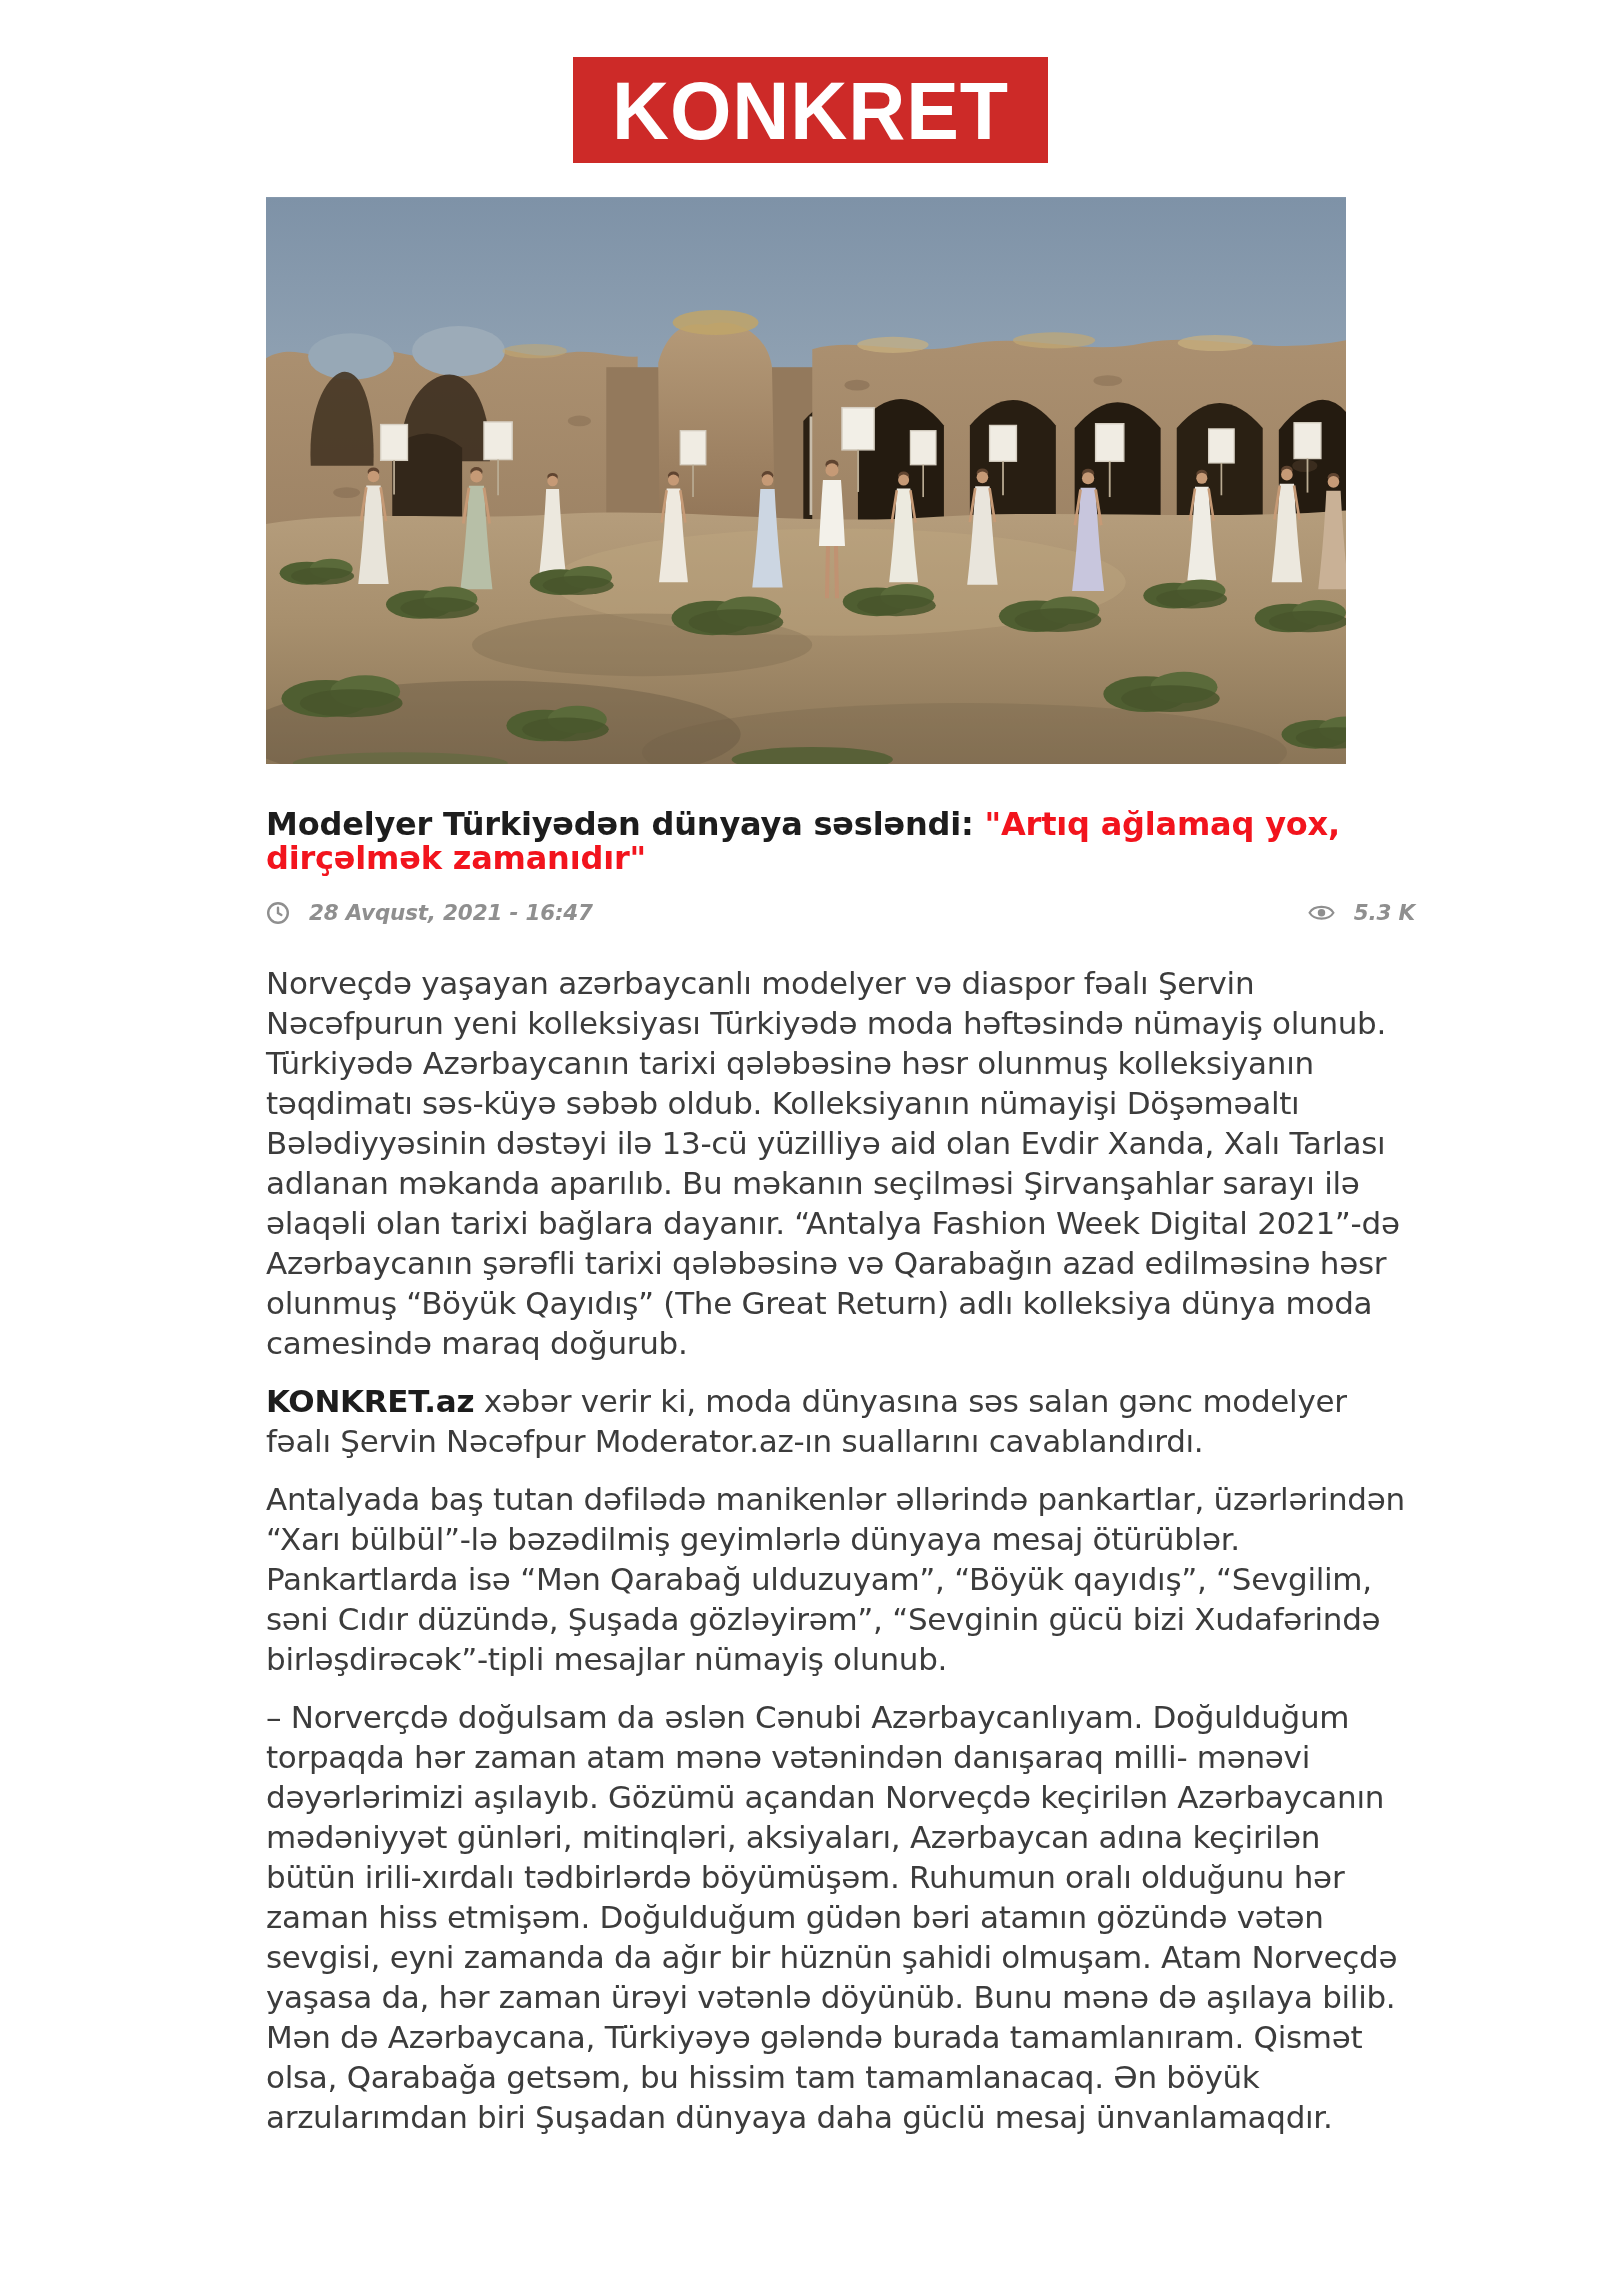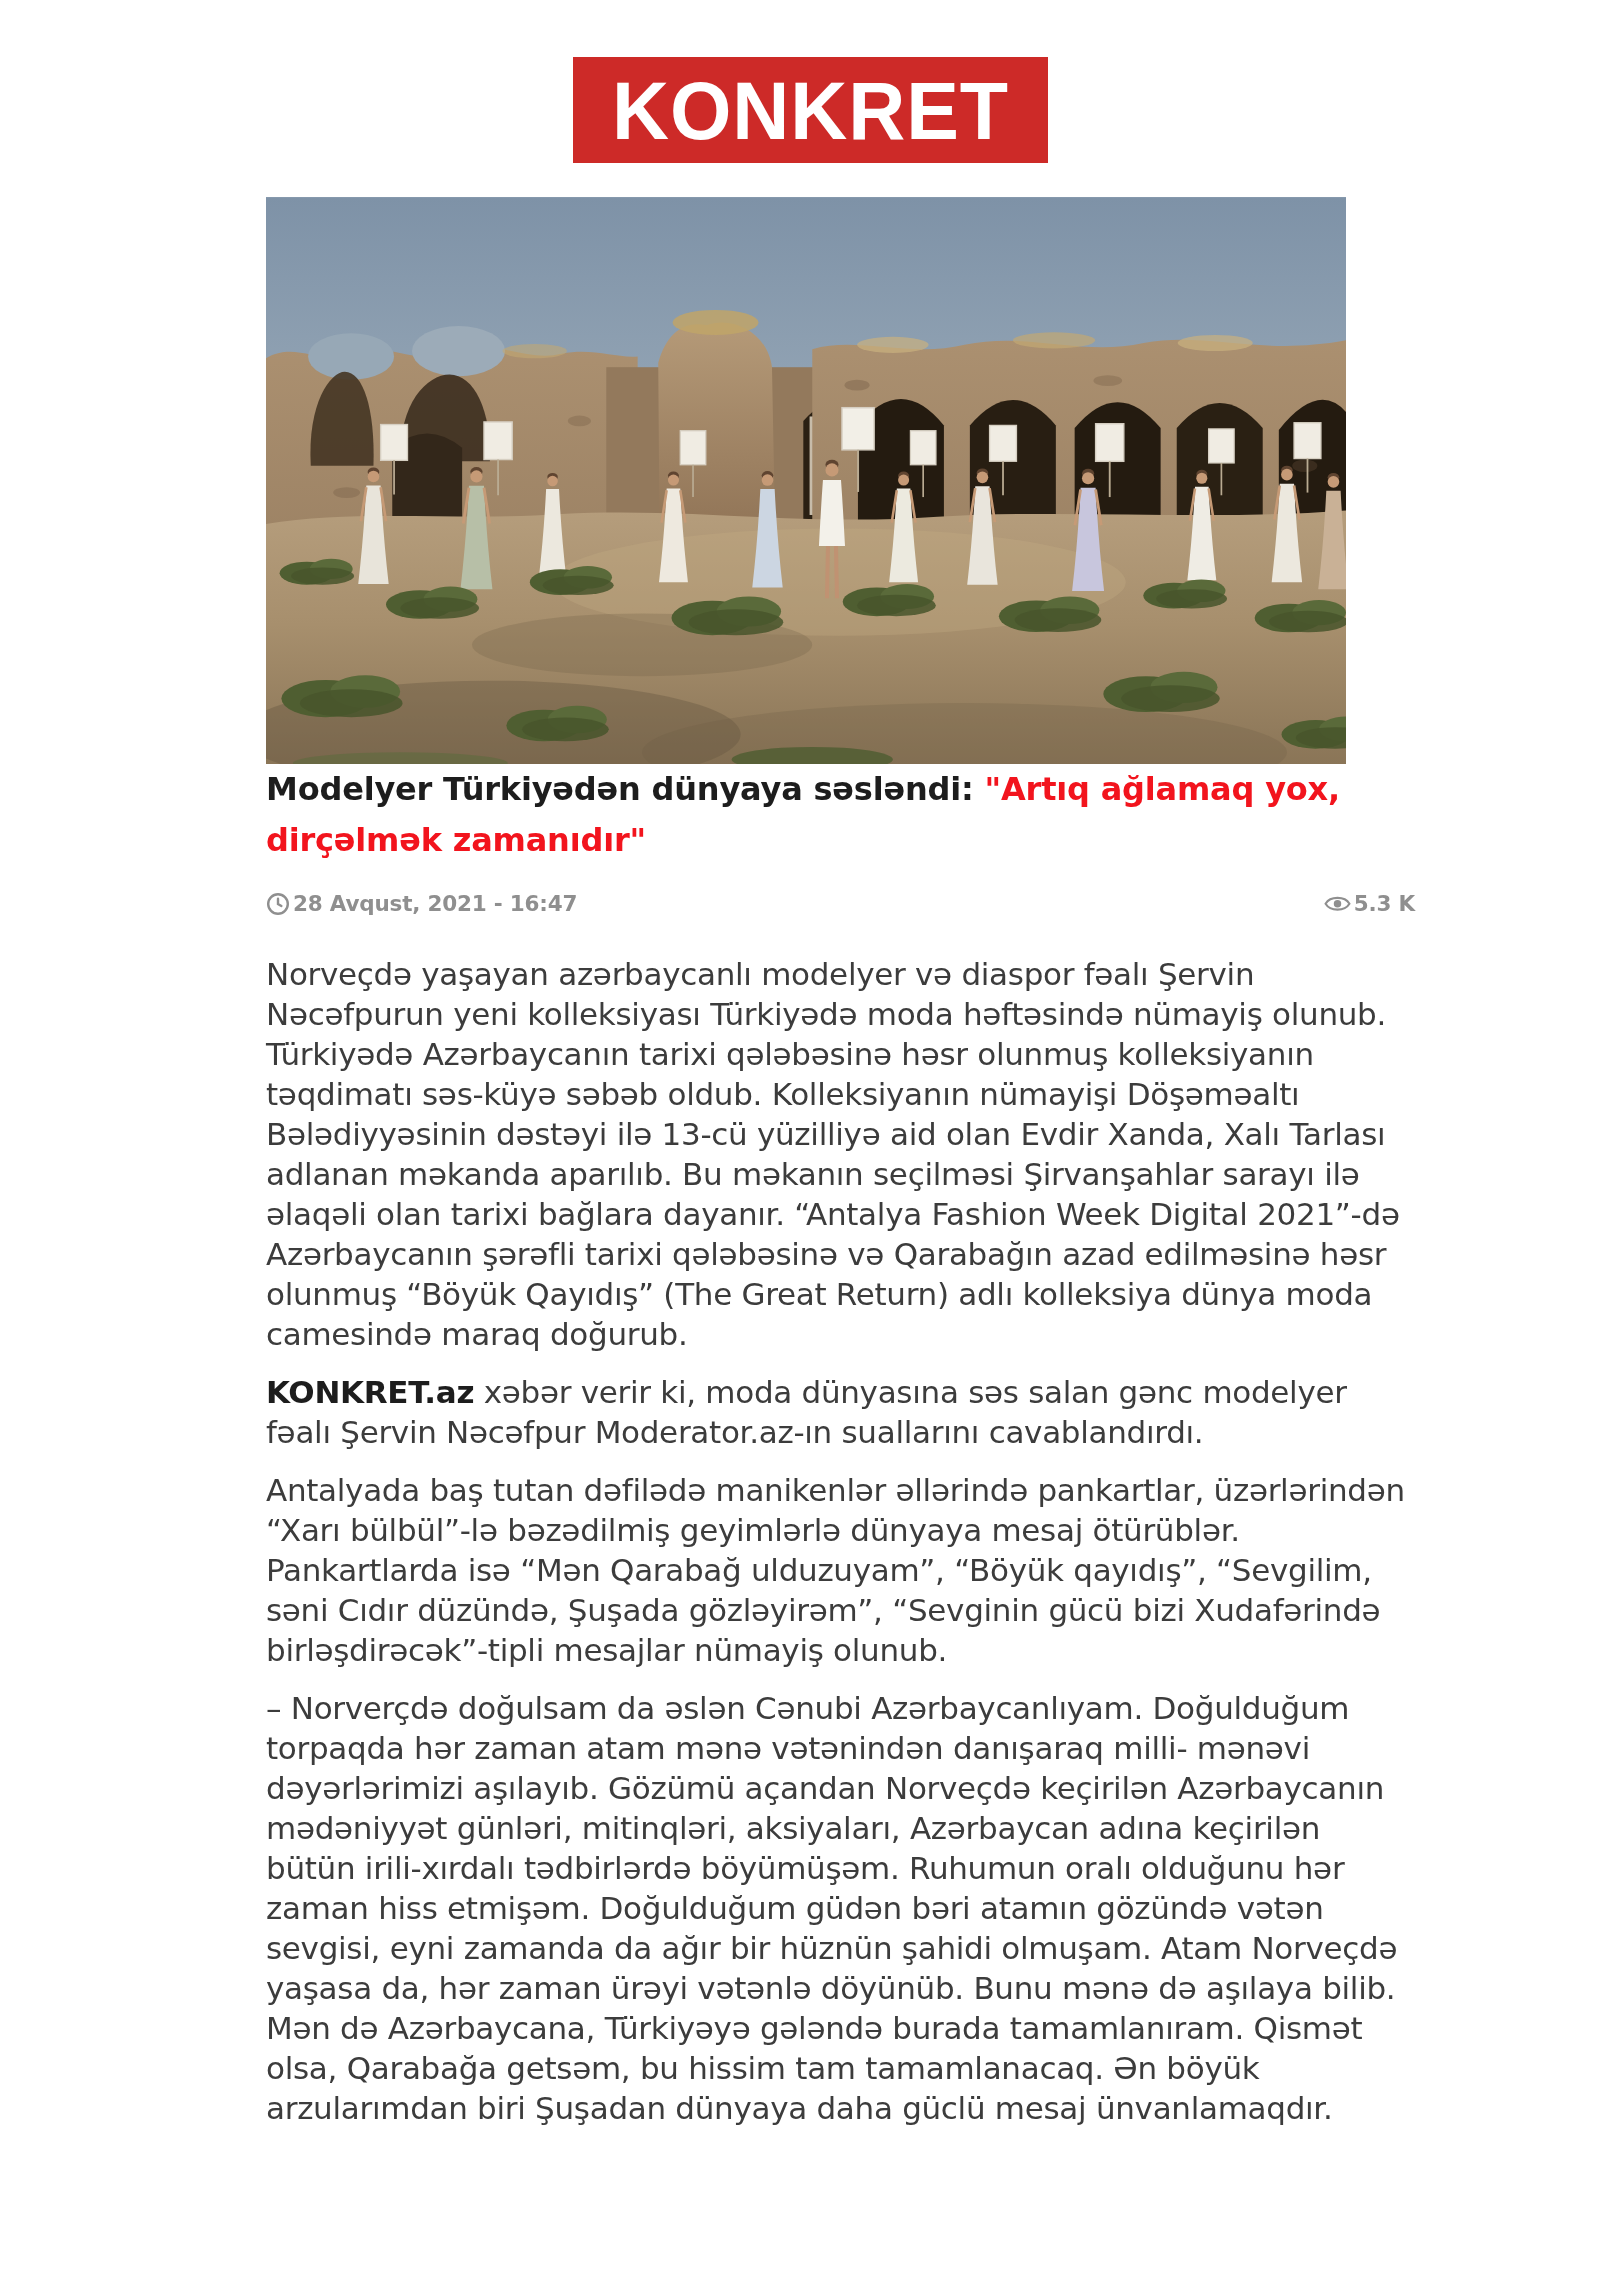--- a/index.html
+++ b/index.html
@@ -19,33 +19,34 @@
   .logo-box span {
     font-family:"Liberation Sans",sans-serif;
     font-weight:bold; font-size:79px; line-height:1;
     color:#ffffff; letter-spacing:0.9px;
     transform:scaleY(1.04);
   }
   .container { width:1149px; margin-left:266px; }
   .hero { margin-top:34px; width:1080px; height:567px; overflow:hidden; }
   .hero svg { display:block; }
   h1.page-title {
-    font-size:32px; line-height:51px; font-weight:bold;
+    margin-top:43px;
+    font-size:32px; line-height:34px; font-weight:bold;
     color:var(--title-text,#1d1d1d);
     letter-spacing:-0.2px;
     max-width:1111px;
   }
   h1 .title-quote { color:var(--accent-red,#f2141d); }
   .meta-row {
     margin-top:25px;
     display:flex; justify-content:space-between; align-items:center;
     color:var(--meta-gray,#8f8f8f);
     font-size:21.5px; font-weight:bold; letter-spacing:-0.2px;
   }
-  .meta-left, .meta-right { display:flex; align-items:center; gap:3px; }
+  .meta-left, .meta-right { display:flex; align-items:center; gap:19px;font-style:italic; }
   .meta-row svg { display:block; }
   .article-body { margin-top:38px; }
   .article-body p {
     font-size:31px; line-height:40px; letter-spacing:-0.3px;
     margin-bottom:18px;
     color:var(--body-text,#3c3c3c);
   }
   .article-body p.question {
     font-weight:bold; color:var(--title-text,#1d1d1d);
     margin-top:25px; margin-bottom:23px;

